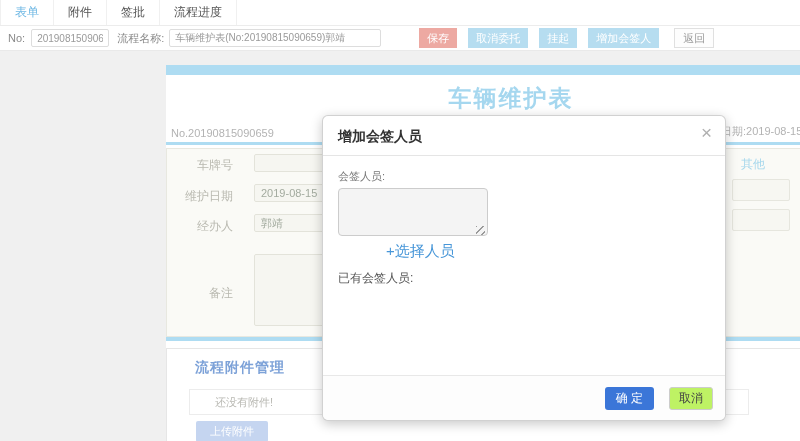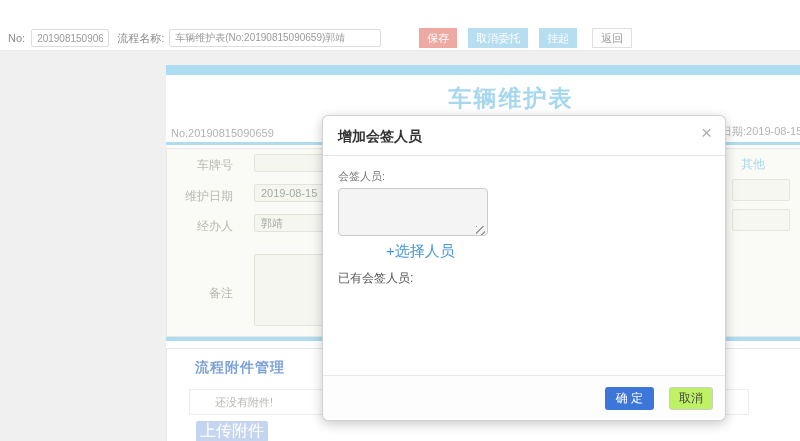--- a/index.html
+++ b/index.html
@@ -58,22 +58,22 @@
   .blue-hr { position:absolute; left:0; top:272px; width:690px; height:4px; background:#aedcf2; }
 
   
   .attach-box { position:absolute; left:0; top:283px; width:690px; height:120px;
     background:#fff; border:1px solid #e6e6e6; }
   .attach-heading { position:absolute; left:28px; top:10px; font-size:14px;
     font-weight:bold; color:#7da2d8; letter-spacing:1px;text-align:right; }
   .attach-empty { position:absolute; left:22px; top:40px; width:560px; height:26px;
     background:#fff; border:1px solid #ececec; font-size:11px; color:#b8b8b2;
     display:flex; align-items:center; padding-left:25px; }
-  .btn-upload { position:absolute; left:29px; top:72px; height:21px; padding:0 4px;
-    background:#c5d5f0; color:#fff; font-size:16px; border:none; border-radius:2px;
+  .btn-upload { position:absolute; left:29px; top:72px; height:21px; padding:0 14px;
+    background:#c5d5f0; color:#fff; font-size:11px; border:none; border-radius:2px;
     cursor:pointer; font-family:inherit; }
 
   
   .modal { position:absolute; left:322px; top:115px; width:404px; height:306px;
     background:#fff; border:1px solid rgba(0,0,0,0.18); border-radius:6px;
     box-shadow:0 3px 12px rgba(0,0,0,0.22); }
   .modal-header { position:relative; height:40px; border-bottom:1px solid #e5e5e5;
     padding:11px 15px 0 15px; }
   .modal-title { font-size:14px; font-weight:bold; color:#333; }
   .modal-close { position:absolute; right:13px; top:7px; font-size:19px; color:#b0b0b0;
@@ -94,29 +94,36 @@
     height:23px; padding:0 11px; cursor:pointer; font-family:inherit; white-space:nowrap; }
   .btn-cancel { background:#bef264; color:#444; font-size:12px; border:1px solid #ccc;
     border-radius:3px; height:23px; padding:0 9px; margin-left:15px; cursor:pointer;
     font-family:inherit; }
 </style>
 </head>
 <body>
 
 <div class="root">
 
+  <div class="tabbar">
+    <div class="tab first active">表单</div>
+    <div class="tab">附件</div>
+    <div class="tab">签批</div>
+    <div class="tab">流程进度</div>
+  </div>
 
   <div class="toolbar">
     <span class="tlabel">No:</span>
     <input class="tinput no-input" value="20190815090659" style="">
     <span class="tlabel">流程名称:</span>
     <input class="tinput name-input" value="车辆维护表(No:20190815090659)郭靖" style="">
     <button class="tbtn btn-save">保存</button>
     <button class="tbtn btn-lblue">取消委托</button>
     <button class="tbtn btn-lblue">挂起</button>
+    <button class="tbtn btn-lblue">增加会签人</button>
     <button class="tbtn btn-back">返回</button>
   </div>
 
   <div class="page">
 
     <div class="panel">
       <div class="panel-topbar"></div>
       <div class="form-title">车辆维护表</div>
 
       <div class="meta-row">

